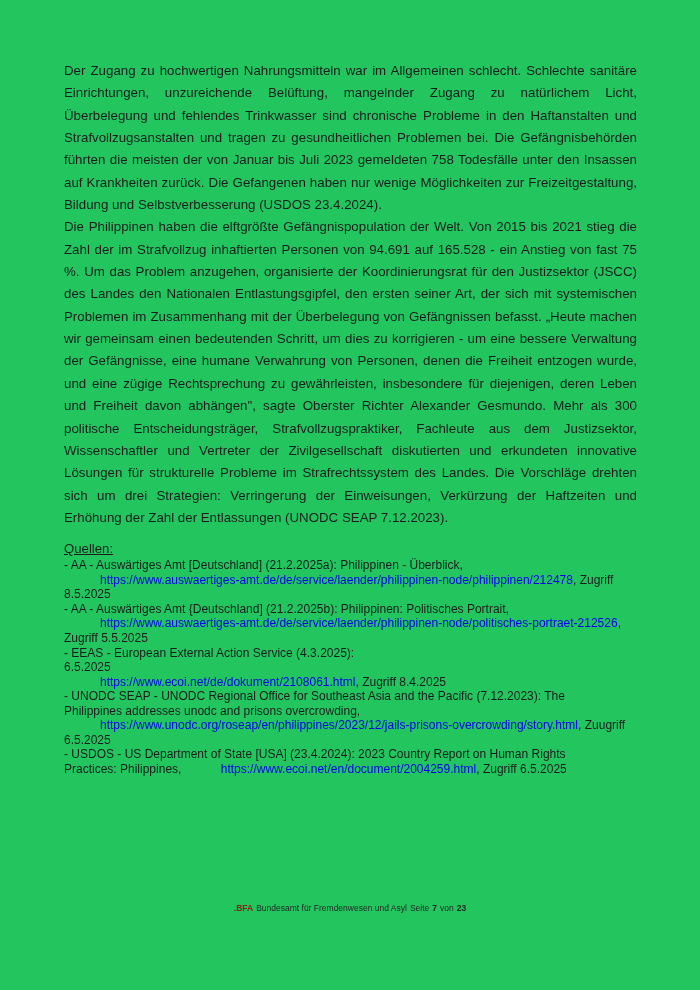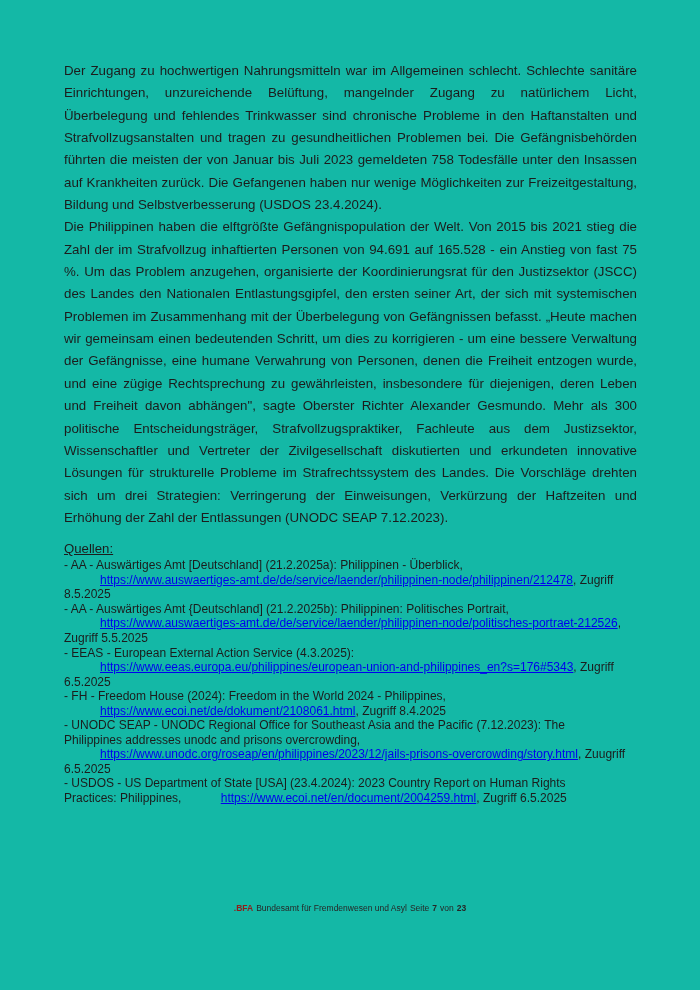--- a/index.html
+++ b/index.html
@@ -1,21 +1,21 @@
 <!DOCTYPE html>
 <html><head>
 <meta charset="utf-8">
 <style>
   * { margin: 0; padding: 0; box-sizing: border-box; }
   html, body { background: #ffffff; }
   .page {
     position: relative;
     width: 700px;
     height: 990px;
-    background: #14b8a6;
+    background: #22c55e;
     font-family: "Liberation Sans", sans-serif;
     color: #1c1c1c;
     overflow: hidden;
   }
   .content {
     position: absolute;
     left: 64px;
     top: 60px;
     width: 573px;
   }
@@ -35,21 +35,20 @@
   }
   .sources {
     margin-top: 1px;
     font-size: 12px;
     line-height: 14.55px;
     color: #1c1c1c;
   }
   .src-line { white-space: nowrap; }
   .src-line a {
     color: #0000EE;
-    text-decoration: underline;
     cursor: pointer;
     padding-left: 36px;
   }
   .footer {
     position: absolute;
     top: 903px;
     left: 0;
     width: 100%;
     text-align: center;
     font-size: 8.5px;
@@ -84,25 +83,23 @@
           <div class="src-line"><a style="color: rgb(0, 0, 238);">https://www.auswaertiges-amt.de/de/service/laender/philippinen-node/philippinen/212478</a><span>, Zugriff</span></div>
           <div class="src-line"><span>8.5.2025</span></div>
         </div>
         <div>
           <div class="src-line"><span>- AA - Auswärtiges Amt {Deutschland] (21.2.2025b): Philippinen: Politisches Portrait,</span></div>
           <div class="src-line"><a style="color: rgb(0, 0, 238);">https://www.auswaertiges-amt.de/de/service/laender/philippinen-node/politisches-portraet-212526</a><span>,</span></div>
           <div class="src-line"><span>Zugriff 5.5.2025</span></div>
         </div>
         <div>
           <div class="src-line"><span>- EEAS - European External Action Service (4.3.2025):</span></div>
-          <div class="src-line"><a style="color: rgb(0, 0, 238);">https://www.eeas.europa.eu/philippines/european-union-and-philippines_en?s=176#5343</a><span>, Zugriff</span></div>
           <div class="src-line"><span>6.5.2025</span></div>
         </div>
         <div>
-          <div class="src-line"><span>- FH - Freedom House (2024): Freedom in the World 2024 - Philippines,</span></div>
           <div class="src-line"><a style="color: rgb(0, 0, 238); text-align: center;">https://www.ecoi.net/de/dokument/2108061.html</a><span>, Zugriff 8.4.2025</span></div>
         </div>
         <div>
           <div class="src-line"><span>- UNODC SEAP - UNODC Regional Office for Southeast Asia and the Pacific (7.12.2023): The</span></div>
           <div class="src-line"><span>Philippines addresses unodc and prisons overcrowding,</span></div>
           <div class="src-line"><a style="color: rgb(0, 0, 238); text-align: center;">https://www.unodc.org/roseap/en/philippines/2023/12/jails-prisons-overcrowding/story.html</a><span>, Zuugriff</span></div>
           <div class="src-line"><span>6.5.2025</span></div>
         </div>
         <div>
           <div class="src-line"><span>- USDOS - US Department of State [USA] (23.4.2024): 2023 Country Report on Human Rights</span></div>

